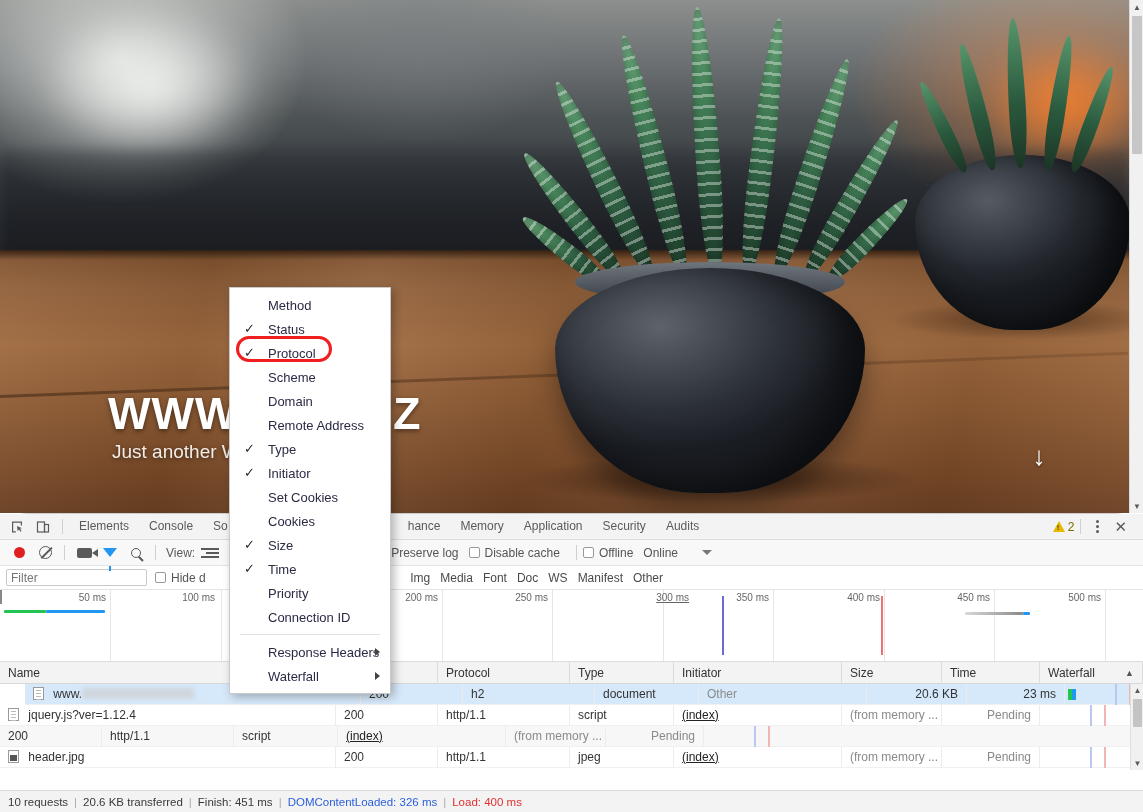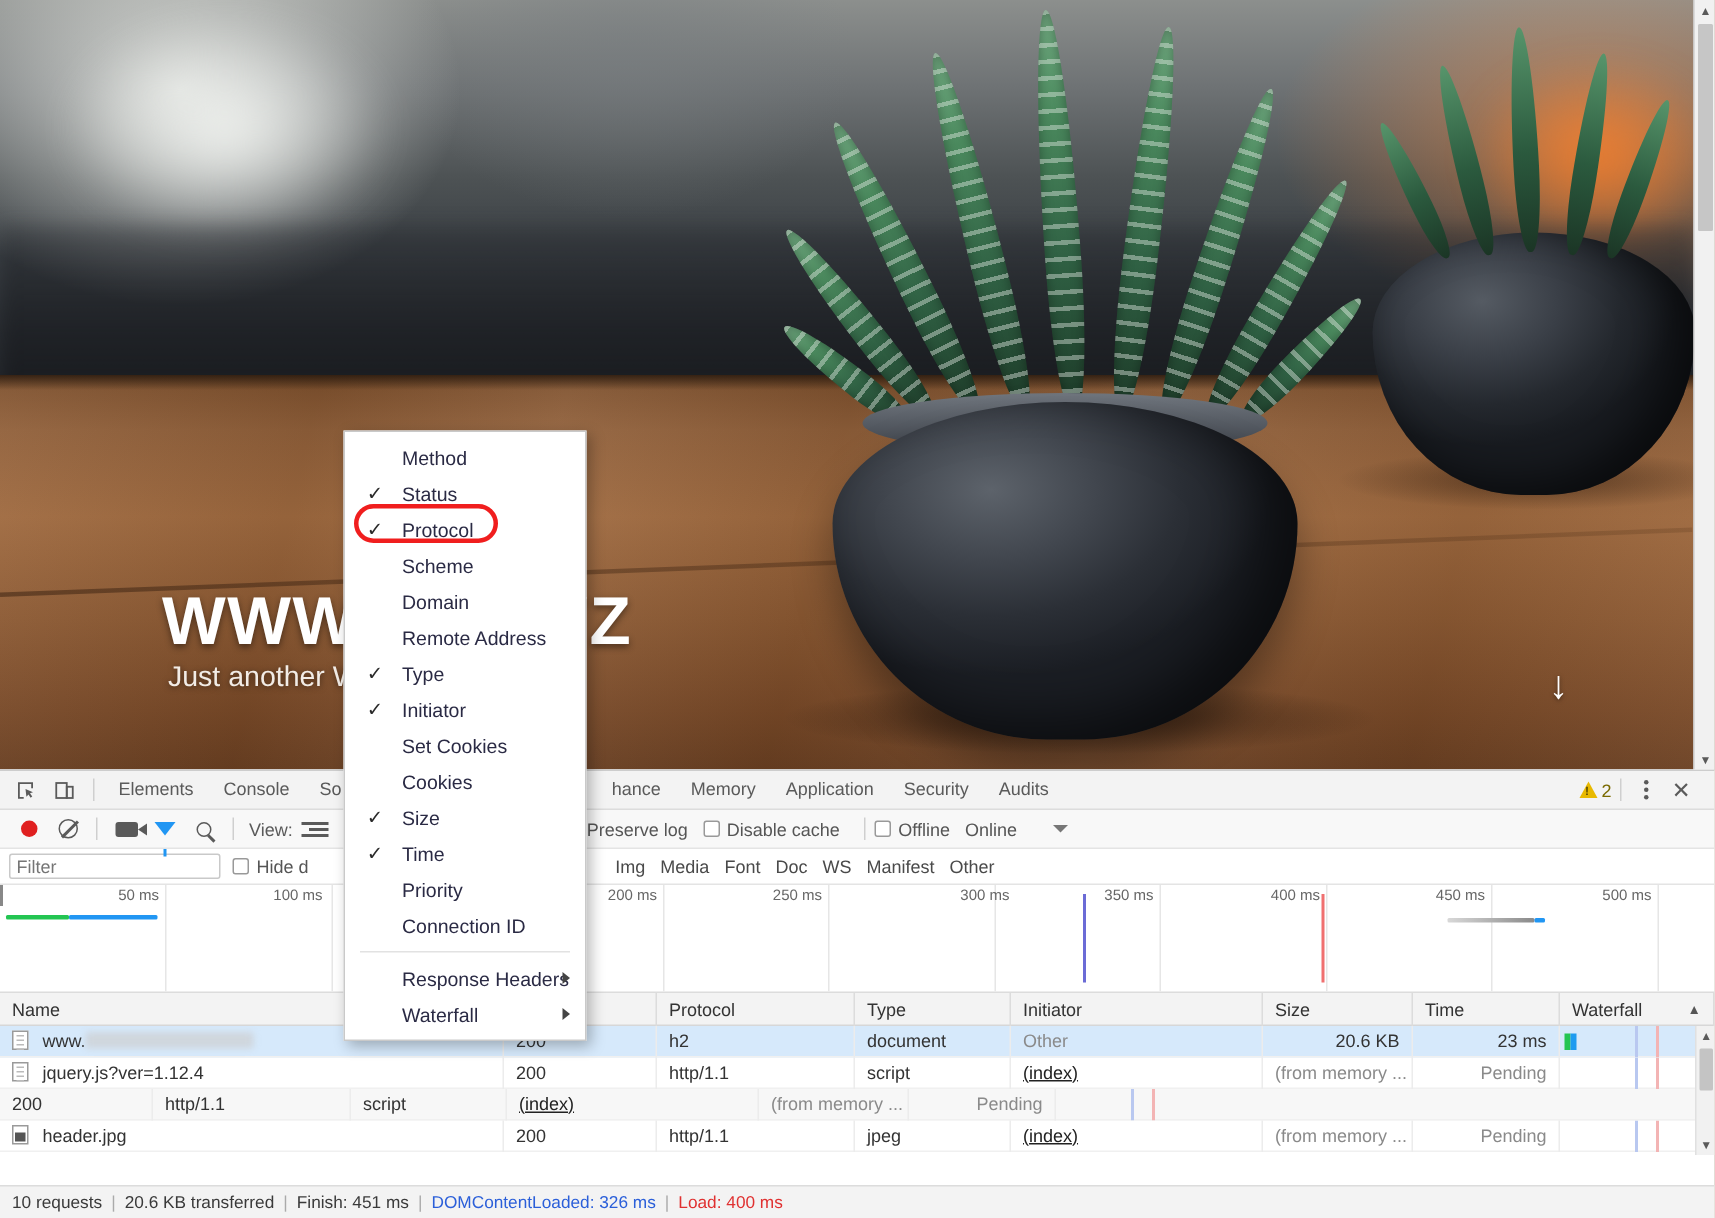--- a/index.html
+++ b/index.html
@@ -150,21 +150,21 @@
   .page-scrollbar .sb-arrow.bottom{ position:absolute; bottom:0; left:0; }
   .page-scrollbar .sb-thumb{
     position:absolute; left:2px; top:16px; width:10px; height:138px;
     background:#c6c6c6; border-radius:1px;
   }
 
   
   .devtools {
     position: absolute; left: 0; top: 513px; width: 1143px; height: 299px;
     background: #fff; border-top: 1px solid #cdcdcd;
-    font-size: 12px; color: #333;
+    font-size: 12px; color: #333; border-radius: 28px;
   }
   .dt-tabbar {
     display: flex; align-items: center; height: 26px;
     border-bottom: 1px solid #dcdcdc; background: #f3f3f3;
     padding: 0 4px;
   }
   .icon-btn {
     width: 26px; height: 24px; display:flex; align-items:center; justify-content:center;
     color: #5a5a5a;
   }
@@ -229,21 +229,21 @@
   
   .table-head {
     display:flex; height:22px; align-items:center; background:#f3f3f3;
     border-bottom:1px solid #d7d7d7; font-size:12px; color:#333;
   }
   .th { padding:0 8px; border-right:1px solid #dcdcdc; height:22px; line-height:22px; overflow:hidden; white-space:nowrap;}
   .th.sorted { display:flex; align-items:center; justify-content:space-between; }
   .sort-arrow { font-size:9px; color:#555; }
   .row { display:flex; height:21px; align-items:center; font-size:12px; border-bottom:1px solid #f0f0f0; }
   .row.alt { background:#f7f7f7; }
-  .row.sel { background:#d6e9fb; }
+  .row.sel { background:#d6e9fb;margin-left:25px; }
   .td { padding:0 8px; border-right:1px solid #ececec; height:21px; line-height:21px; overflow:hidden; white-space:nowrap; }
   .td.right { text-align:right; }
   .td.muted { color:#8a8a8a; }
   .link { color:#222; text-decoration:underline; }
   .fileicon { width:11px;height:13px;border:1px solid #9a9a9a;background:#fff;display:inline-block;margin-right:6px;vertical-align:-2px;position:relative;}
   .fileicon::after{content:"";position:absolute;left:2px;top:2px;right:2px;height:1px;background:#bbb;box-shadow:0 3px 0 #bbb,0 6px 0 #bbb,0 9px 0 #bbb;}
   .fileicon.img{ background:#fff; }
   .fileicon.img::after{ content:""; left:1px;top:4px;right:1px;height:6px;background:#555;box-shadow:none;}
   .redact { display:inline-block; height:11px; background:#cfd6dd; filter:blur(2.2px); vertical-align:-1px; border-radius:2px;}
   .wf-wrap { position:relative; flex:1; height:21px; overflow:hidden; }
@@ -272,21 +272,20 @@
     position:absolute; left:229px; top:287px; width:162px;
     background:#fff; border:1px solid #c9c9c9;
     box-shadow: 3px 3px 9px rgba(0,0,0,.28);
     padding:5px 0; z-index:50;
   }
   .ctx-item {
     position:relative; display:flex; align-items:center;
     height:24px; font-size:13px; color:#2a2a44;
     padding-left:38px; padding-right:30px; white-space:nowrap;
     font-family:"Liberation Sans", sans-serif;
-    text-align:center;
   }
   .ctx-item .check {
     position:absolute; left:14px; top:4px; width:12px; height:16px;
     color:#2a2a2a; font-size:13px; line-height:16px;
   }
   .ctx-item .submenu-arrow {
     position:absolute; right:10px; top:8px;
     width:0;height:0;border-top:4px solid transparent;border-bottom:4px solid transparent;border-left:5px solid #444;
   }
   .ctx-sep { height:1px; background:#e2e2e2; margin:5px 10px; }
@@ -451,21 +450,21 @@
       <div class="ov-grid" id="ov-grid">
           <div class="ov-tick" style="left: 110px;"></div>
           <div class="ov-label" style="left: 110px;">50 ms</div>
           <div class="ov-tick" style="left: 221px;"></div>
           <div class="ov-label" style="left: 219px;">100 ms</div>
           <div class="ov-tick" style="left: 442px;"></div>
           <div class="ov-label" style="left: 442px;">200 ms</div>
           <div class="ov-tick" style="left: 552px;"></div>
           <div class="ov-label" style="left: 552px;">250 ms</div>
           <div class="ov-tick" style="left: 663px;"></div>
-          <div class="ov-label" style="left: 677px;">300 ms</div>
+          <div class="ov-label" style="left: 693px; text-decoration: underline;">300 ms</div>
           <div class="ov-tick" style="left: 773px;"></div>
           <div class="ov-label" style="left: 773px;">350 ms</div>
           <div class="ov-tick" style="left: 884px;"></div>
           <div class="ov-label" style="left: 884px;">400 ms</div>
           <div class="ov-tick" style="left: 994px;"></div>
           <div class="ov-label" style="left: 994px;">450 ms</div>
           <div class="ov-tick" style="left: 1105px;"></div>
           <div class="ov-label" style="left: 1105px;">500 ms</div>
           <div class="ov-tick" style="left: 331px;"></div>
         </div>

